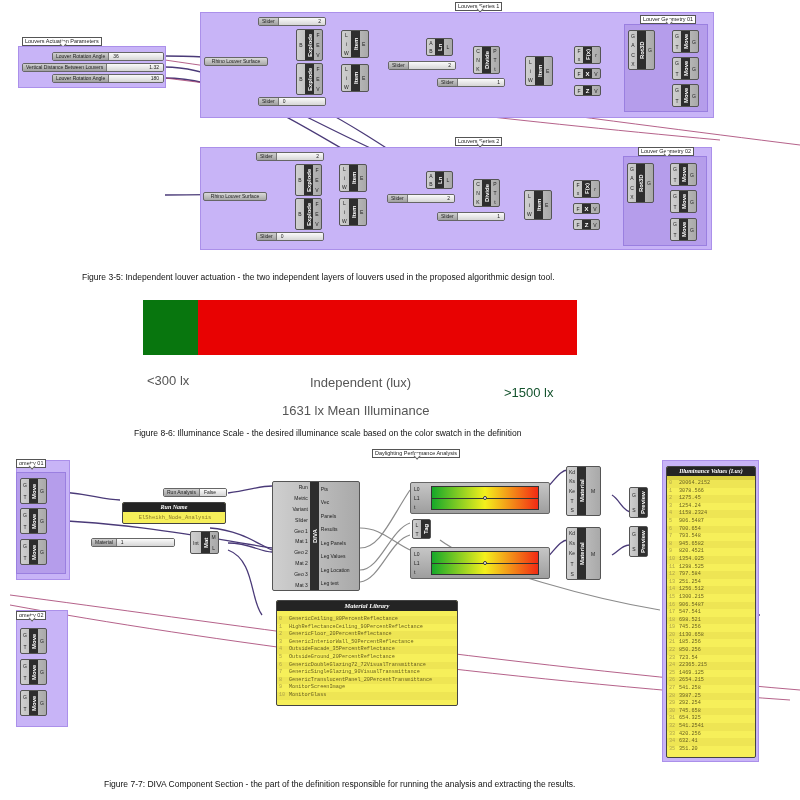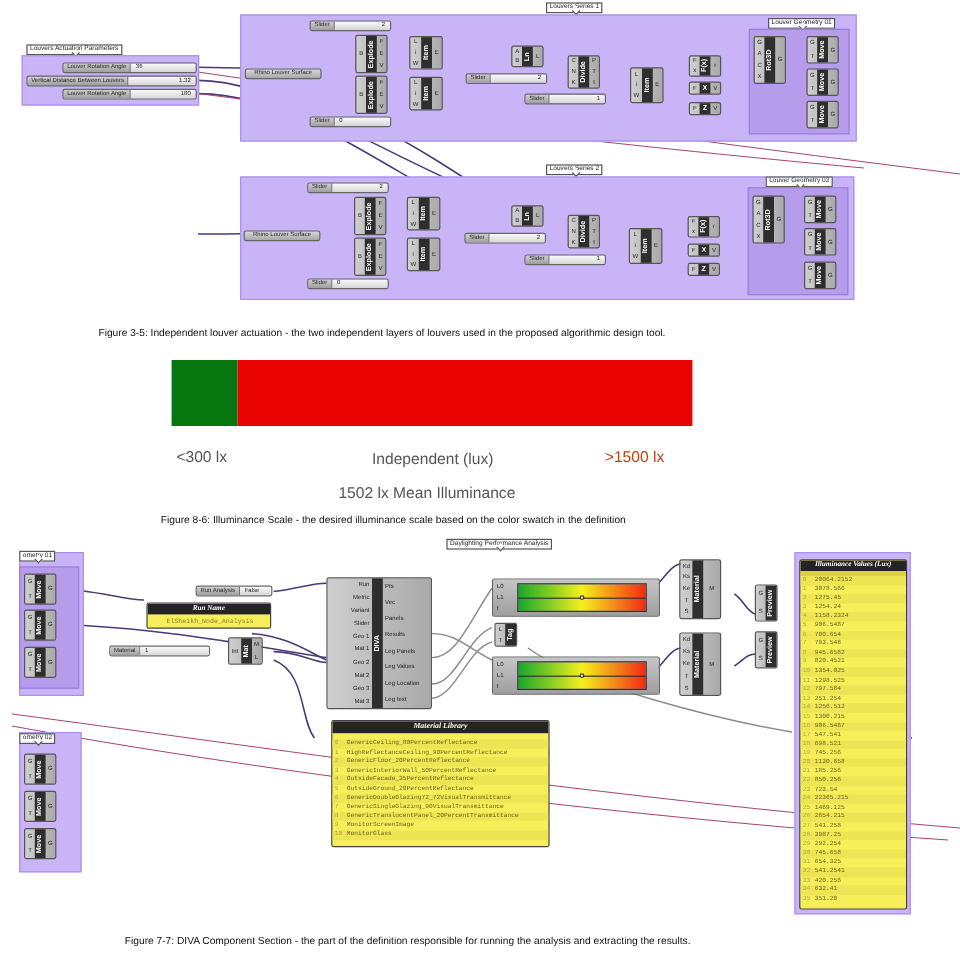--- a/index.html
+++ b/index.html
@@ -441,22 +441,22 @@
   <div class="cap" style="left:82px;top:272px;font-size:8.5px">Figure 3-5: Independent louver actuation - the two independent layers of louvers used in the proposed algorithmic design tool.</div>
 </div>
 
 <div>
   <div class="abs" id="scale-bar" style="left:143px;top:300px;width:434px;height:55px;display:flex">
     <div id="scale-green" style="height: 100%; width: 12.7%; background: rgb(8, 118, 14);"></div>
     <div id="scale-red" style="height: 100%; flex: 1 1 0%; background: rgb(232, 2, 2);"></div>
   </div>
   <div class="abs" style="left:147px;top:373px;font-size:13px;color:#555">&lt;300 lx</div>
   <div class="abs" style="left:310px;top:375px;font-size:13px;color:#555">Independent (lux)</div>
-  <div class="abs" style="left:504px;top:373px;font-size:13px;color:#c2410c">&gt;1500 lx</div>
-  <div class="abs" style="left:282px;top:403px;font-size:13px;color:#555">1502 lx Mean Illuminance</div>
+  <div class="abs" style="left:504px;top:385px;font-size:13px;color:#14532d">&gt;1500 lx</div>
+  <div class="abs" style="left:282px;top:403px;font-size:13px;color:#555">1631 lx Mean Illuminance</div>
   <div class="cap" style="left:134px;top:428px;font-size:8.5px">Figure 8-6: Illuminance Scale - the desired illuminance scale based on the color swatch in the definition</div>
 </div>
 
 <div>
 
   <div class="grp" style="left:16px;top:460px;width:54px;height:120px"></div>
   <div class="tag" style="left:16px;top:459px">ometry 01</div>
   <div class="grp dark" style="left:16px;top:472px;width:50px;height:102px"></div>
   <div class="grp" style="left:16px;top:610px;width:52px;height:117px"></div>
   <div class="tag" style="left:16px;top:611px">ometry 02</div>

